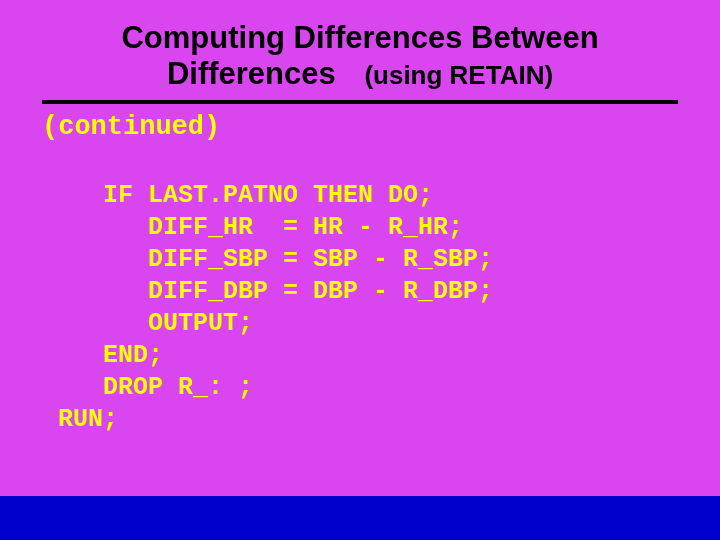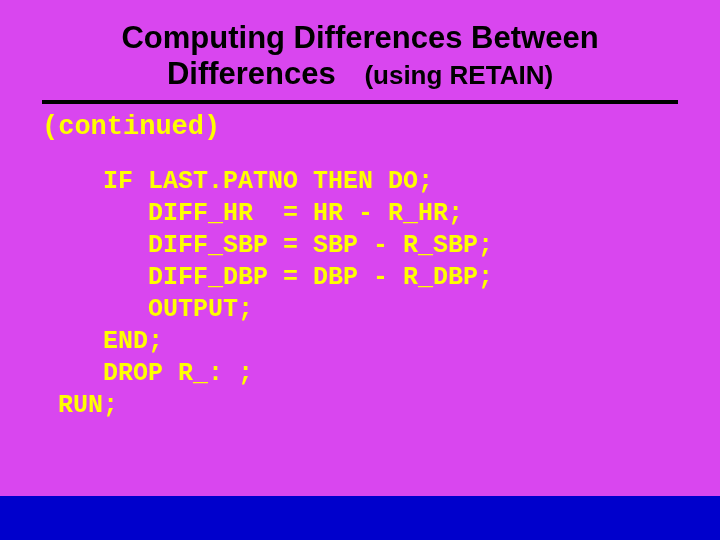--- a/index.html
+++ b/index.html
@@ -48,21 +48,21 @@
     position: absolute;
     top: 112px;
     left: 42px;
     font-family: "Courier New", Courier, monospace;
     font-weight: 700;
     font-size: 27px;
     color: #ffff00;
   }
   .code-block {
     position: absolute;
-    top: 166px;
+    top: 180px;
     left: 58px;
     font-family: "Courier New", Courier, monospace;
     font-weight: 700;
     font-size: 25px;
     color: #ffff00;
     line-height: 1.28;
     white-space: pre;
   }
 </style>
 </head>

